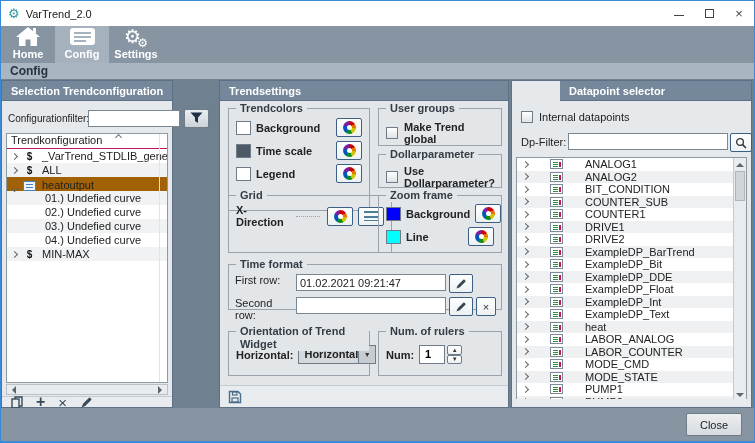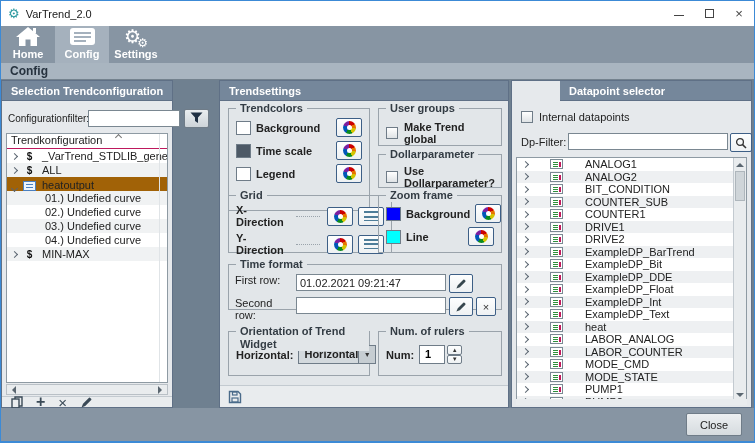--- a/index.html
+++ b/index.html
@@ -322,30 +322,20 @@
         <div class="grp-row" style="margin-top:8px;">
           <span class="lab" style="width:55px;flex:none;">X-Direction</span>
           <span class="dotline"></span>
           <span class="btn wheel-btn" style="margin-left:0;">
               <span class="wheel"></span>
             </span>
           <span class="btn lines-btn">
               <span class="lines-ic"></span>
             </span>
         </div>
-        <div class="grp-row" style="margin-top:4px;">
-          <span class="lab" style="width:55px;flex:none;">Y-Direction</span>
-          <span class="dotline"></span>
-          <span class="btn wheel-btn" style="margin-left:0;">
-              <span class="wheel"></span>
-            </span>
-          <span class="btn lines-btn">
-              <span class="lines-ic"></span>
-            </span>
-        </div>
       </div>
 
       <div class="group" style="left:158px; top:114px; width:124px; height:58px;">
         <span class="group-title">Zoom frame</span>
         <div class="grp-row" style="margin-top:8px;">
           <span class="swatch" style="background: rgb(0, 0, 255);"></span>
           <span class="lab">Background</span>
           <span class="btn wheel-btn">
               <span class="wheel"></span>
             </span>

